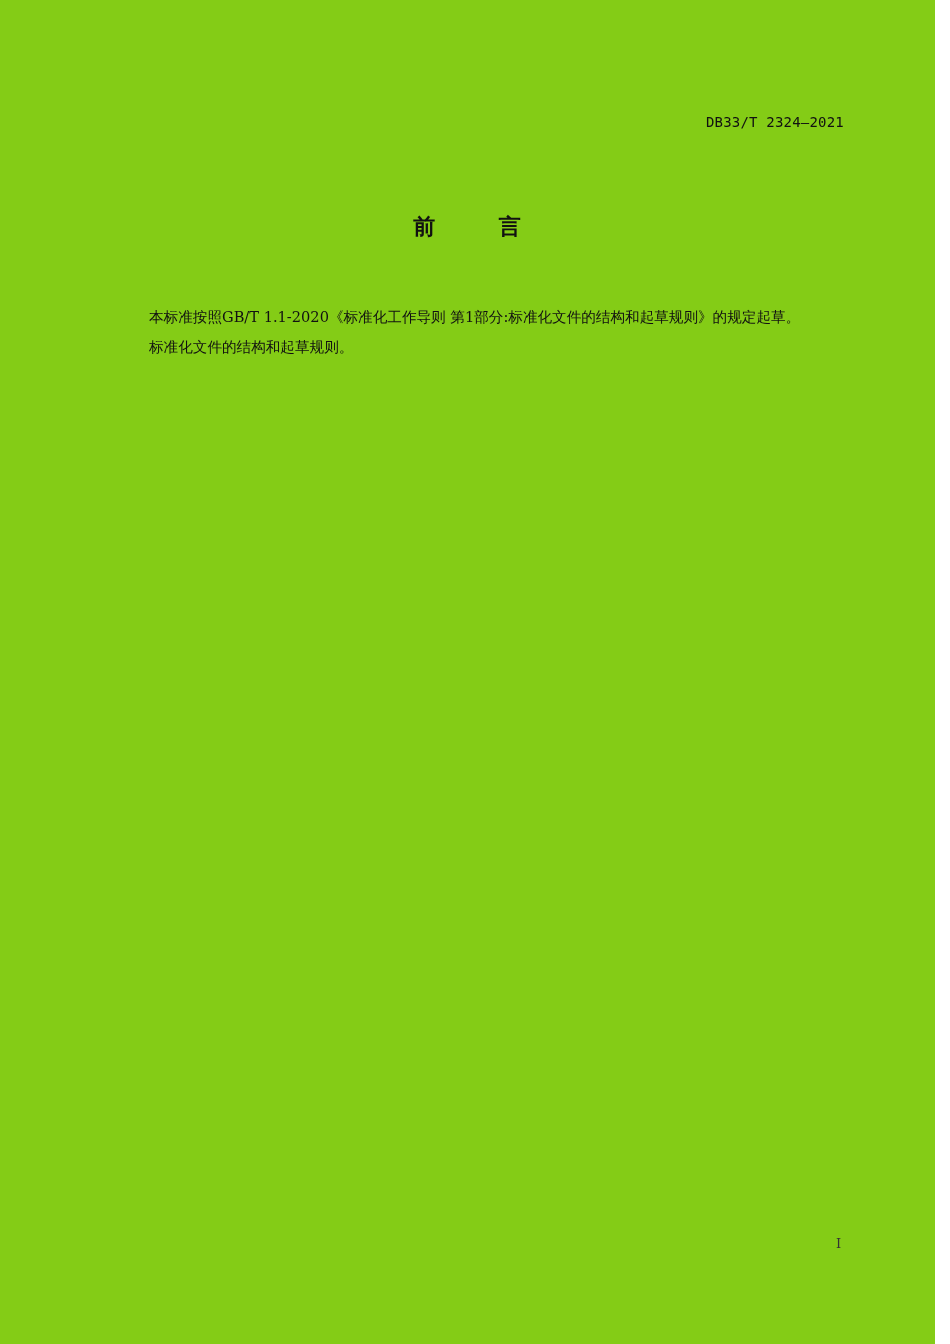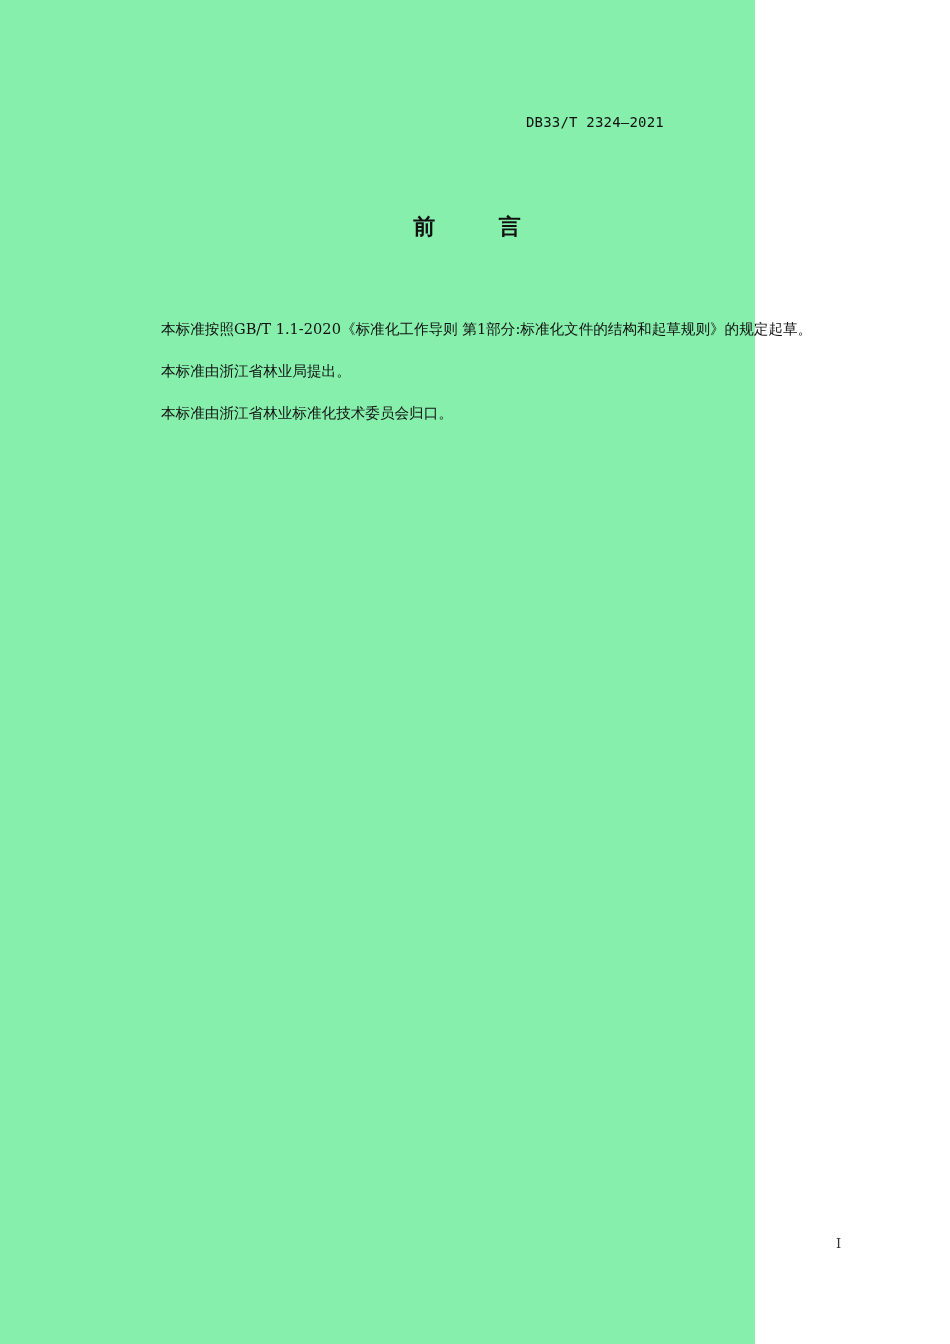--- a/index.html
+++ b/index.html
@@ -10,23 +10,23 @@
     body {
       width: 950px;
       height: 1344px;
       position: relative;
       overflow: hidden;
       color: #111111;
     }
     .page {
       position: absolute;
       left: 0; top: 0;
-      width: 755px;
+      width: 935px;
       height: 1344px;
-      background: #86efac;
+      background: #84cc16;
     }
     .std-code {
       position: absolute;
       top: 114px;
       right: 91px;
       font-family: "DejaVu Sans Mono", "Liberation Mono", monospace;
       font-size: 14px;
       letter-spacing: 0.2px;
       color: #111;
       white-space: nowrap;
@@ -47,21 +47,21 @@
       position: absolute;
       top: 300px;
       left: 114px;
       width: 746px;
       font-family: "DejaVu Serif", "Liberation Serif", serif;
       font-size: 14.6px;
       line-height: 25.8px;
       color: #111;
     }
     .para {
-      margin: 16px;
+      margin: 4px;
       text-indent: 31px;
       text-align: justify;
       text-align-last: left;
     }
     .page-number {
       position: absolute;
       top: 1236px;
       left: 836px;
       font-family: "DejaVu Serif", "Liberation Serif", serif;
       font-size: 13px;
@@ -72,19 +72,18 @@
 <body>
 
 <div class="page">
 
   <div class="std-code">DB33/T 2324—2021</div>
 
   <div class="title">前  言</div>
 
   <div class="body-text">
     <p class="para">本标准按照GB/T 1.1-2020《标准化工作导则 第1部分:标准化文件的结构和起草规则》的规定起草。</p>
-    <p class="para">本标准由浙江省林业局提出。</p>
-    <p class="para">本标准由浙江省林业标准化技术委员会归口。</p>
+    <p class="para">标准化文件的结构和起草规则。</p>
   </div>
 
   <div class="page-number">I</div>
 
 </div>
 
 </body></html>

